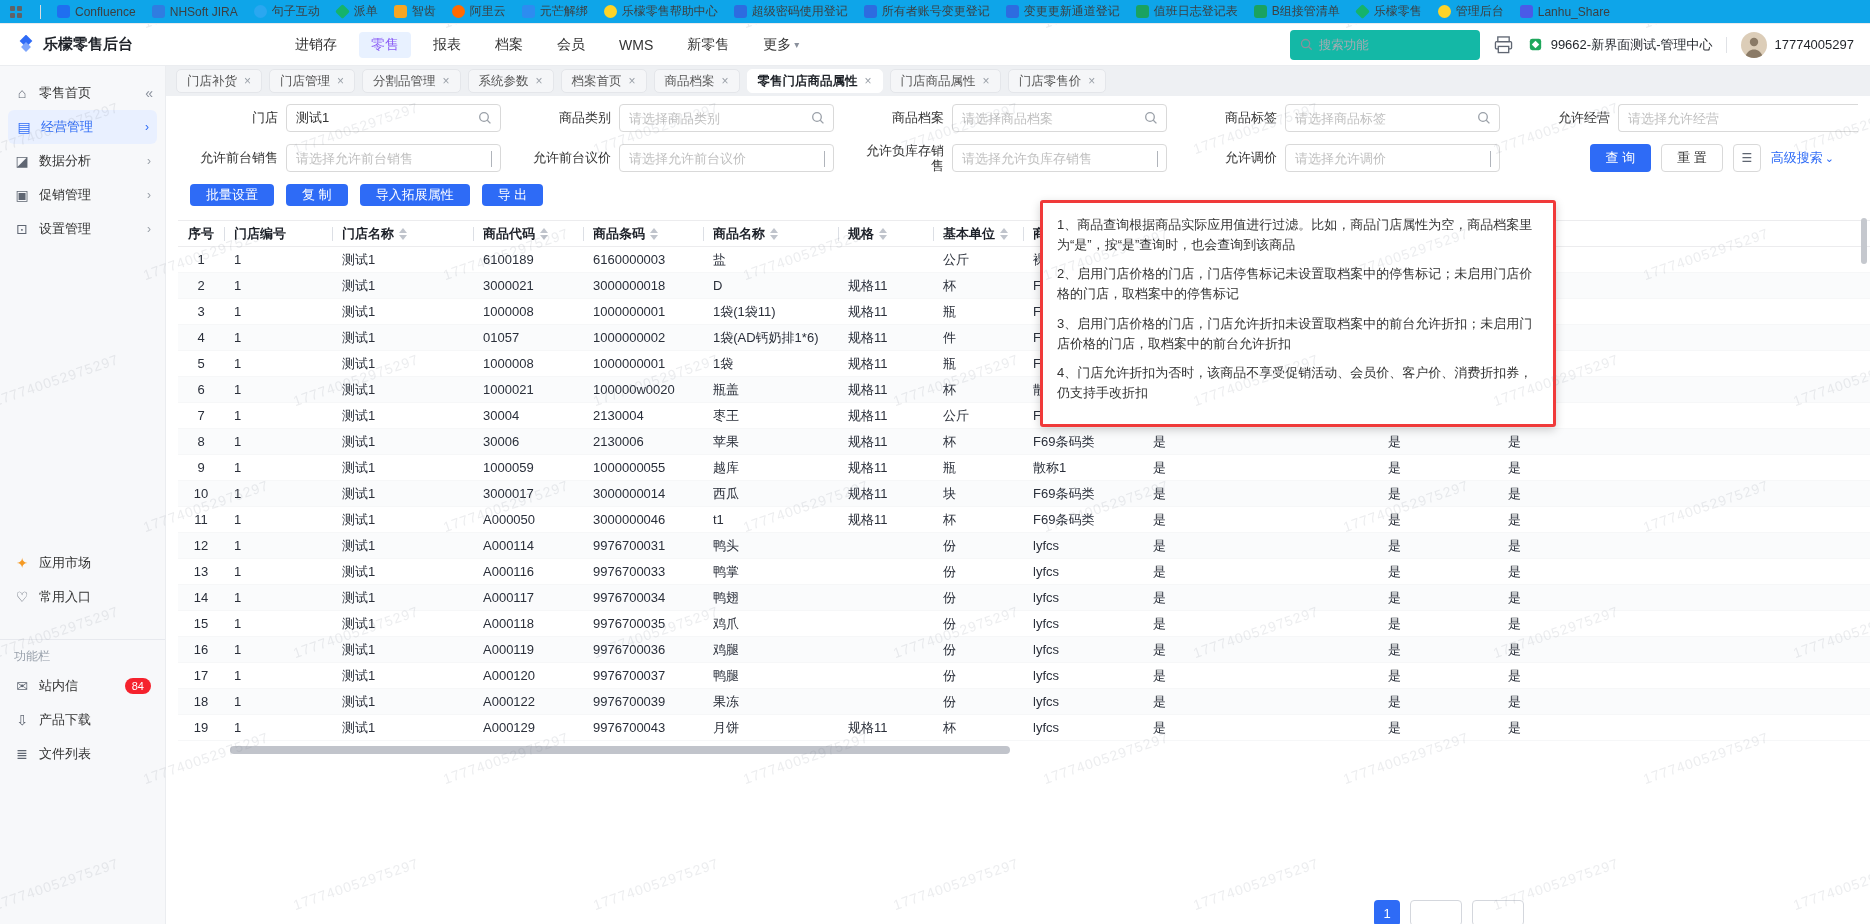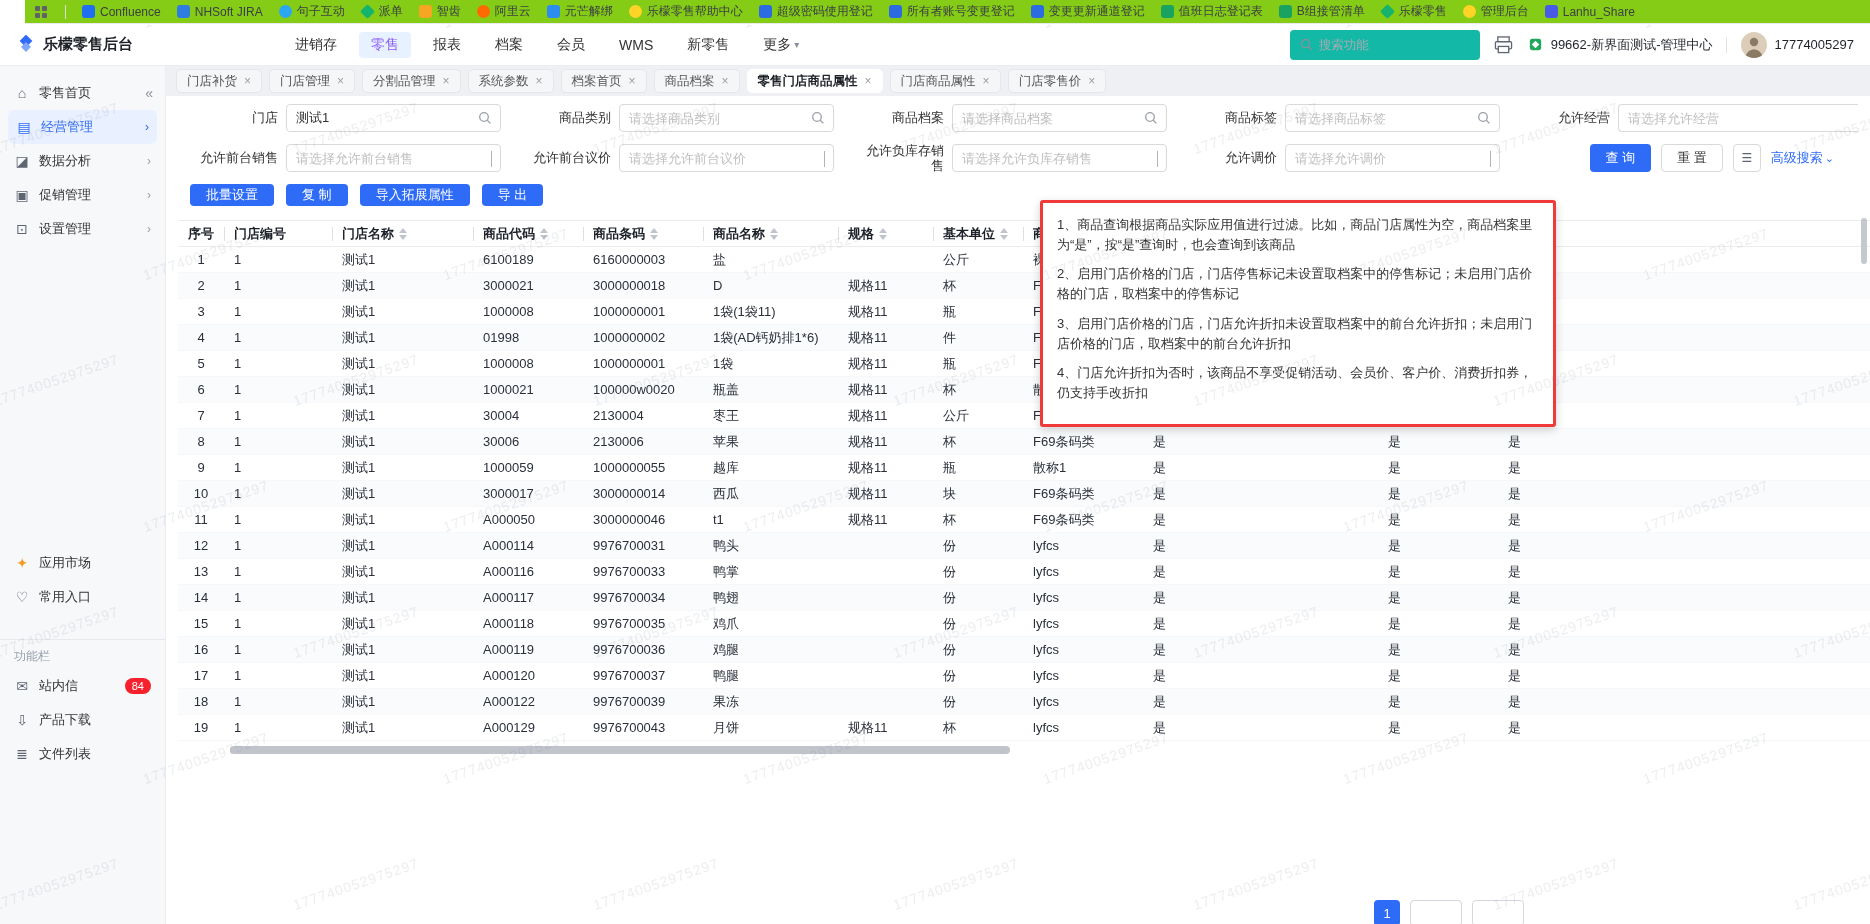--- a/index.html
+++ b/index.html
@@ -1,20 +1,20 @@
 <!DOCTYPE html>
 <html><head>
 <meta charset="utf-8">
 <style>
   * { box-sizing: border-box; margin: 0; padding: 0; }
   html,body { width:1870px; height:924px; overflow:hidden; }
   body { font-family:"Liberation Sans","DejaVu Sans",sans-serif; font-size:13px; color:#333; background:#fff; position:relative; }
 
   
-  .bookmarks { height:24px; background:#84cc16; border-bottom:1px solid #e8eaed; display:flex; align-items:center; padding:0 10px; gap:16px; font-size:12px; color:#3c4043; white-space:nowrap; overflow:hidden;margin-left:25px; }
+  .bookmarks { height:24px; background:#0ea5e9; border-bottom:1px solid #e8eaed; display:flex; align-items:center; padding:0 10px; gap:16px; font-size:12px; color:#3c4043; white-space:nowrap; overflow:hidden; }
   .apps-grid { display:inline-grid; grid-template-columns:5px 5px; grid-gap:2px; margin-right:2px; }
   .apps-grid i { width:5px; height:5px; background:#5f6368; border-radius:1px; }
   .bm-sep { width:1px; height:14px; background:#dadce0; }
   .bm-item { display:flex; align-items:center; gap:5px; cursor:pointer; }
   .bm-ico { width:13px; height:13px; border-radius:3px; flex:0 0 auto; }
   .bm-ico.diamond { border-radius:2px; transform:rotate(45deg) scale(.8); }
   .bm-ico.circle { border-radius:50%; }
 
   
   .topnav { height:42px; background:#fff; border-bottom:1px solid #ebedf0; display:flex; align-items:center; padding:0 16px; }
@@ -510,21 +510,21 @@
                 <td>瓶</td>
                 <td>F69条码类</td>
                 <td>是</td>
                 <td>是</td>
                 <td>是</td>
               </tr>
               <tr>
                 <td class="center">4</td>
                 <td>1</td>
                 <td>测试1</td>
-                <td>01998</td>
+                <td>01057</td>
                 <td>1000000002</td>
                 <td>1袋(AD钙奶排1*6)</td>
                 <td>规格11</td>
                 <td>件</td>
                 <td>F69条码类</td>
                 <td>是</td>
                 <td>是</td>
                 <td>是</td>
               </tr>
               <tr>

